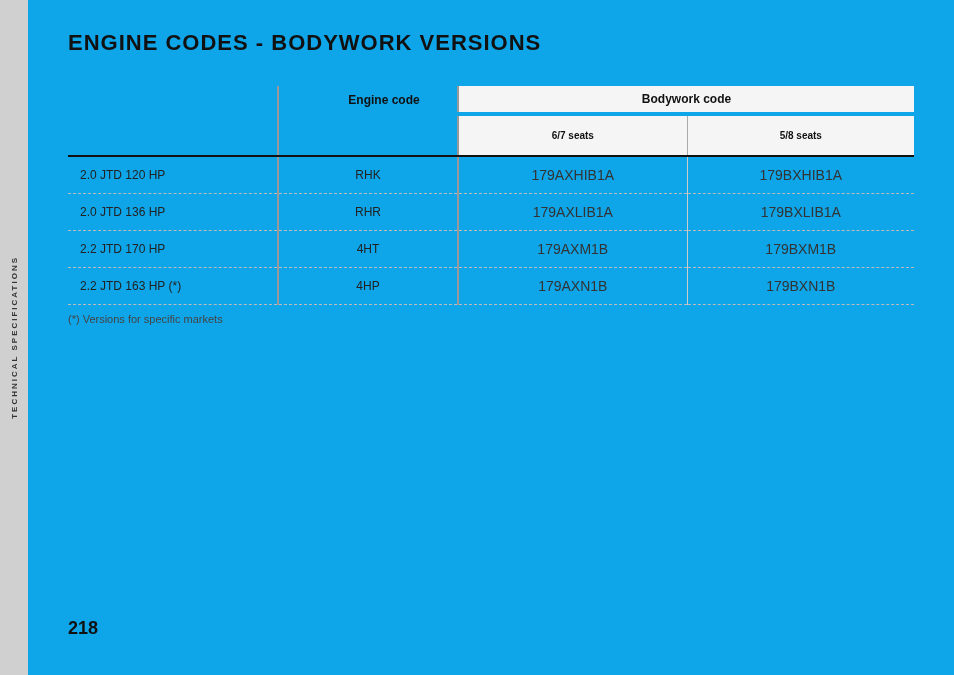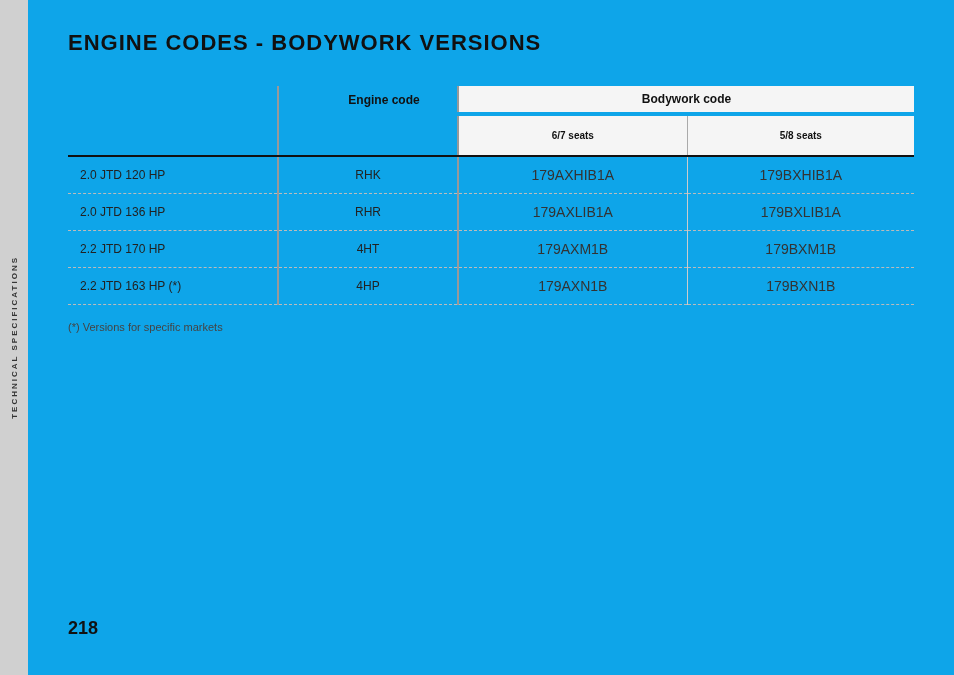--- a/index.html
+++ b/index.html
@@ -139,21 +139,21 @@
       text-align: center;
       font-size: 14px;
       color: #333;
     }
 
     tbody tr td.seats-67-cell {
       border-right: 1px solid #ccc;
     }
 
     .footnote {
-      margin-top: 16px;
+      margin-top: 8px;
       font-size: 11px;
       color: #444;
     }
 
     .page-number {
       position: absolute;
       bottom: 36px;
       left: 40px;
       font-size: 18px;
       font-weight: 900;

